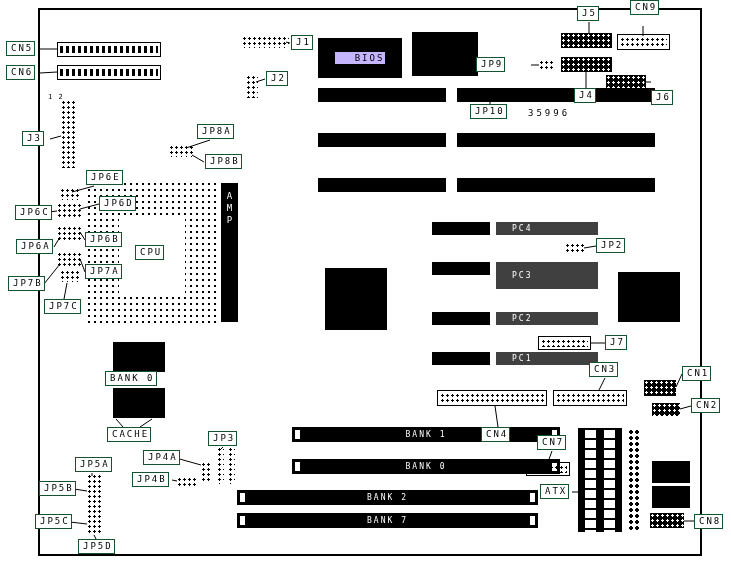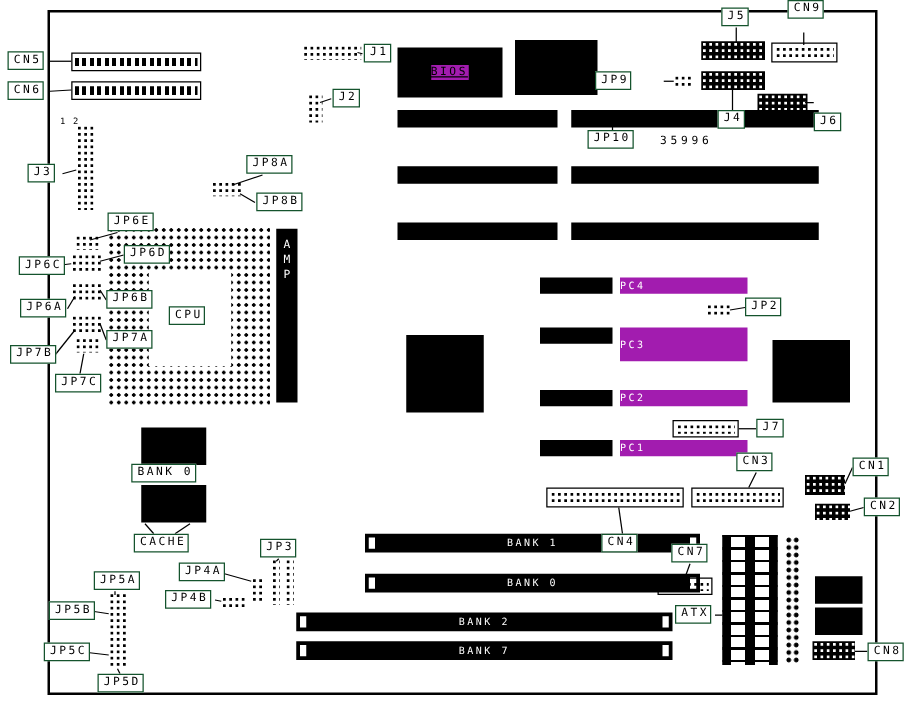--- a/index.html
+++ b/index.html
@@ -24,27 +24,27 @@
   .lbl{position:absolute;box-sizing:border-box;background:#fff;border:1px solid #14532d;
        font-size:9px;line-height:11px;letter-spacing:2px;padding:1px 1px 1px 4px;
        white-space:nowrap;z-index:6;color:#000;}
   .plain-txt{font-size:9px;letter-spacing:3px;color:#000;white-space:nowrap;}
   .tiny-txt{font-size:7px;letter-spacing:1px;color:#000;white-space:nowrap;}
   .slot-label{color:#fff;font-size:8px;letter-spacing:2px;white-space:nowrap;}
   .simm{background:#000;display:flex;align-items:center;justify-content:center;margin-left:48px;}
   .simm::before,.simm::after{content:"";position:absolute;top:3px;bottom:3px;width:5px;background:#fff;}
   .simm::before{left:3px;}
   .simm::after{right:3px;}
-  .pci-seg2{background:#a21caf;display:flex;align-items:center;justify-content:flex-start;padding-left:0;}
+  .pci-seg2{background:#404040;display:flex;align-items:center;justify-content:flex-start;padding-left:16px;}
   .cpu-inner{position:absolute;background:#fff;}
   .amp-chip{display:flex;justify-content:center;}
   .amp-text{writing-mode:vertical-lr;text-orientation:upright;color:#fff;font-size:9px;
             letter-spacing:2px;padding-top:8px;}
   .bios-chip{display:flex;align-items:center;justify-content:center;}
-  .bios-label{background:#a21caf;color:#000;font-size:9px;letter-spacing:2px;padding:1px 1px 1px 0;text-decoration:underline;}
+  .bios-label{background:#c4b5fd;color:#000;font-size:9px;letter-spacing:2px;padding:1px 1px 1px 20px;}
   .atx{background-color:#000;
        background-image:
          repeating-linear-gradient(180deg,#000 0px,#000 2px,transparent 2px,transparent 10px),
          linear-gradient(90deg,#000 0 7px,#fff 7px 18px,#000 18px 26px,#fff 26px 37px,#000 37px 100%);}
   .pins-lg{background-image:radial-gradient(circle at 3px 3px,#000 1.8px,transparent 2px);
        background-size:6px 6px;}
   svg.lines{position:absolute;left:0;top:0;z-index:5;pointer-events:none;}
 </style>
 </head>
 <body>

